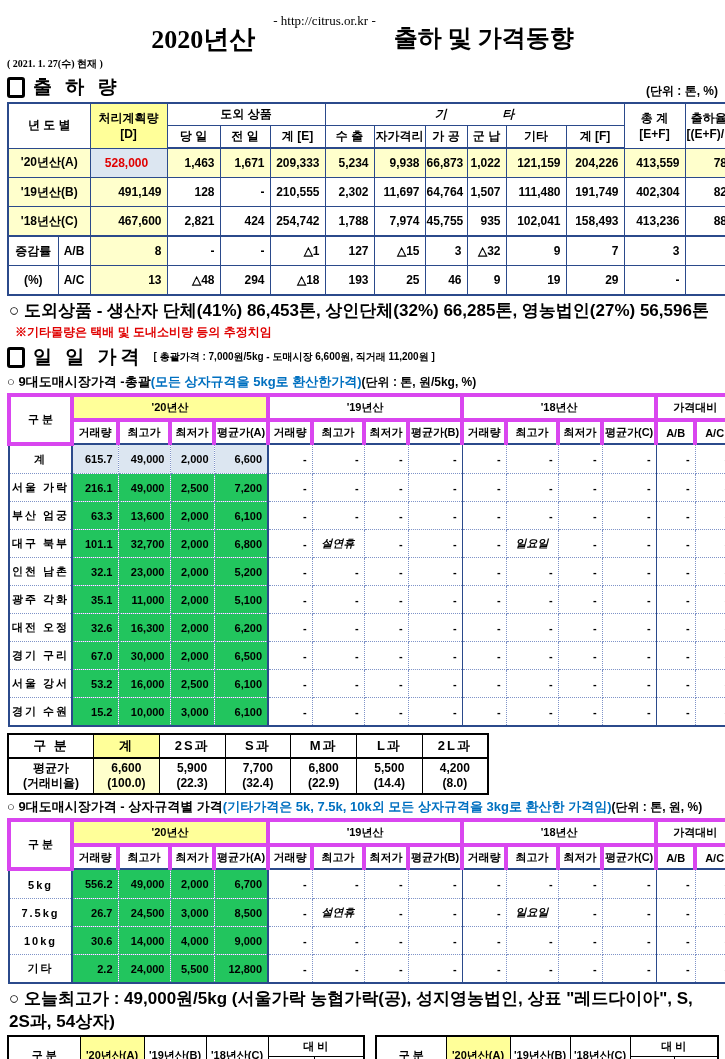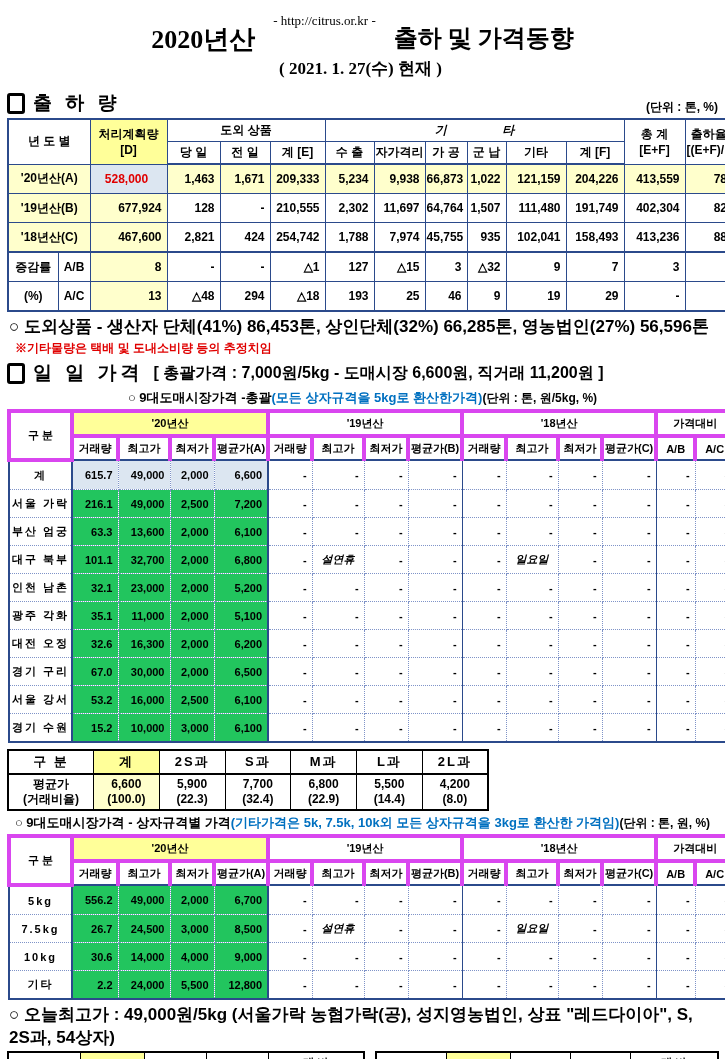--- a/index.html
+++ b/index.html
@@ -6,31 +6,31 @@
   body{width:725px;font-family:"Liberation Sans",sans-serif;color:#000;}
   .page{padding:4px 7px 2px 7px;}
 
   
   .title-row{display:flex;justify-content:center;align-items:flex-start;gap:18px;margin-top:8px;}
   .title-year{font-family:"Liberation Serif",serif;font-weight:bold;font-size:26px;margin-top:10px;}
   .title-center{text-align:center;}
   .title-main{font-size:36px;font-weight:900;letter-spacing:3px;line-height:1;}
   .title-url{font-size:13px;font-family:"Liberation Serif",serif;margin-top:1px;}
   .title-suffix{font-family:"Liberation Serif",serif;font-weight:bold;font-size:24px;margin-top:10px;}
-  .asof{text-align:center;font-family:"Liberation Serif",serif;font-weight:bold;font-size:17px;margin:0 4px 10px 0;}
+  .asof{text-align:left;font-family:"Liberation Serif",serif;font-weight:bold;font-size:10px;margin:0 4px 3px 0;}
 
   
   .sec{display:flex;justify-content:space-between;align-items:flex-end;margin:3px 0 2px 0;}
   .sec-left{display:flex;align-items:center;gap:8px;}
   .sq{width:12px;height:15px;border:3px solid #000;border-radius:3px;display:inline-block;}
   .sec-title{font-size:19px;font-weight:900;letter-spacing:4px;}
-  .sec-detail{font-size:16px;font-weight:bold;margin-left:2px;}
+  .sec-detail{font-size:10px;font-weight:bold;margin-left:2px;}
   .unit{font-size:12px;font-weight:bold;white-space:nowrap;}
 
-  .sub{display:flex;justify-content:center;align-items:flex-end;margin:3px 0 2px 0;}
+  .sub{display:flex;justify-content:flex-start;align-items:flex-end;margin:3px 0 2px 0;}
   .sub-left{font-size:13px;font-weight:bold;}
   .blue{color:#0070c0;}
 
   .note{font-size:17px;font-weight:bold;margin:3px 0 0 2px;}
   .note-red{color:#e00000;font-size:12px;font-weight:bold;margin:2px 0 0 8px;}
 
   
   table{border-collapse:collapse;table-layout:fixed;}
   th,td{overflow:hidden;white-space:pre-line;}
 
@@ -147,21 +147,21 @@
           <td>9,938</td>
           <td>66,873</td>
           <td>1,022</td>
           <td>121,159</td>
           <td>204,226</td>
           <td>413,559</td>
           <td>78</td>
         </tr>
         <tr class="r19">
           <td colspan="2">'19년산(B)</td>
-          <td>677,924</td>
+          <td>491,149</td>
           <td>128</td>
           <td>-</td>
           <td>210,555</td>
           <td>2,302</td>
           <td>11,697</td>
           <td>64,764</td>
           <td>1,507</td>
           <td>111,480</td>
           <td>191,749</td>
           <td>402,304</td>

